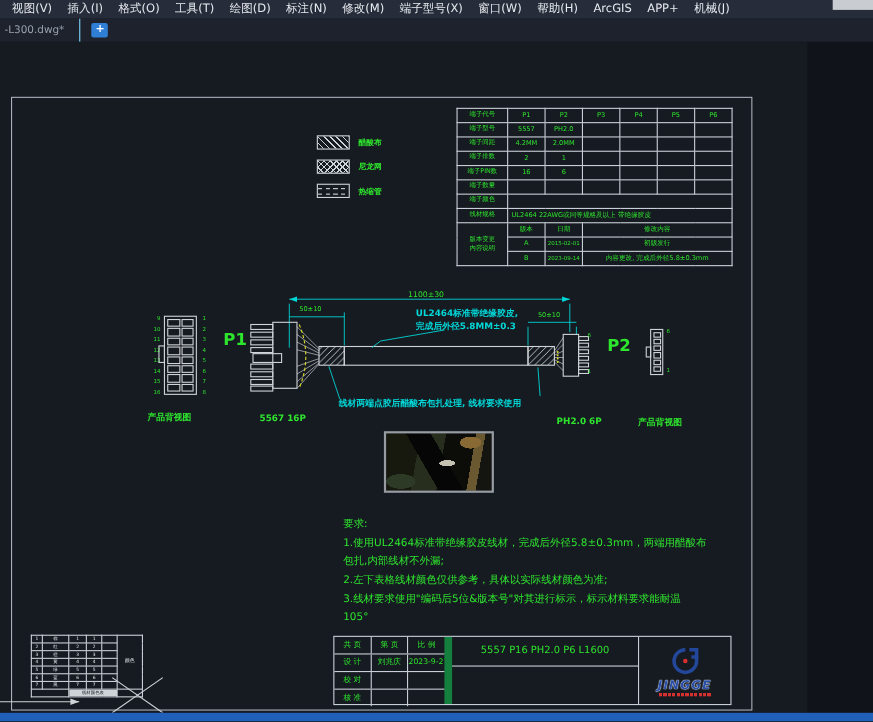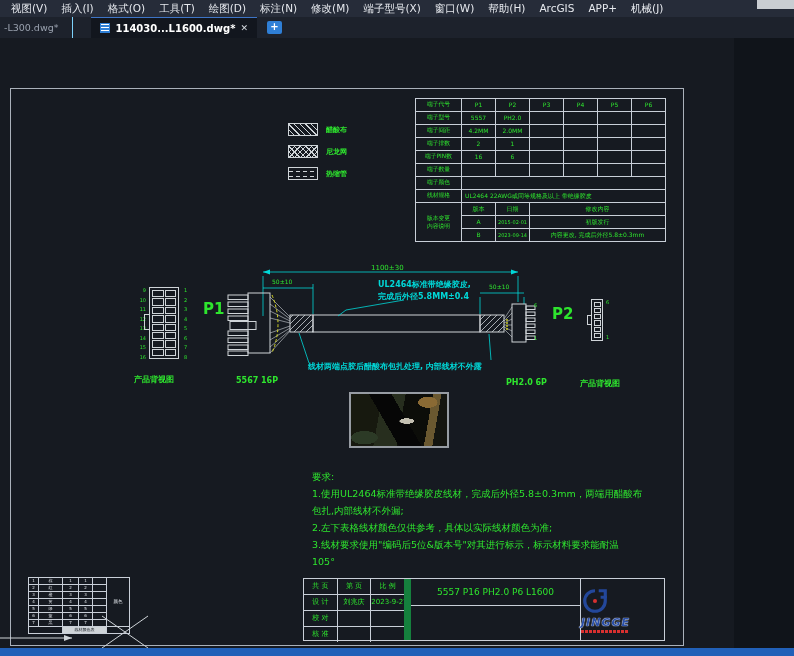--- a/index.html
+++ b/index.html
@@ -87,21 +87,21 @@
   .tb-c{flex:1;border-right:1px solid #c9cfd8;color:#2ee52e;font-size:7px;line-height:15px;
         text-align:center;white-space:nowrap;overflow:hidden}
   .tb-c:last-child{border-right:none}
   .tb-lab{width:26px}
   .tb-val{width:40px}
   .tb-ext{flex:1}
   .tb-mid{width:170px;display:flex;flex-direction:column;border-right:1px solid #c9cfd8;box-sizing:border-box}
   .tb-pn{height:26px;border-bottom:1px solid #c9cfd8;font-size:9px;font-weight:normal;
          line-height:26px;text-align:center;white-space:nowrap}
   .tb-name{flex:1;font-size:16px;font-weight:bold;display:flex;align-items:center;justify-content:center}
-  .tb-logo{flex:1;display:flex;flex-direction:column;align-items:flex-start;justify-content:center;gap:1px}
+  .tb-logo{flex:1;display:flex;flex-direction:column;align-items:center;justify-content:center;gap:1px}
   .logo-text{color:#2a4fa8;font-size:11px;font-weight:bold;font-style:italic;letter-spacing:1px;
              text-shadow:0 0 1px #ffffff,0 0 1px #ffffff}
   .logo-sub{width:48px;height:3px;
             background:repeating-linear-gradient(90deg,#d83030 0 3px,transparent 3px 4px)}
 
   
   table.wt{border-collapse:collapse;table-layout:fixed}
   .wt td{border:1px solid #c9cfd8;color:#e3e7ec;font-size:4px;line-height:1;text-align:center;
          padding:0;overflow:hidden;white-space:nowrap;height:6px}
   .wt td.wmerge{font-size:4.5px;white-space:normal;line-height:1.1}
@@ -124,25 +124,20 @@
     <span class="menu-item">窗口(W)</span>
     <span class="menu-item">帮助(H)</span>
     <span class="menu-item">ArcGIS</span>
     <span class="menu-item">APP+</span>
     <span class="menu-item">机械(J)</span>
   </div>
 <div class="corner"></div>
 
 <div class="tabbar">
   <div class="ghost-tab">-L300.dwg*</div>
-  <div class="active-tab">
-    <span class="file-icon"></span>
-    <span class="tab-title">114030...L1600.dwg*</span>
-    <span class="tab-close">✕</span>
-  </div>
   <div class="newtab-btn">+</div>
 </div>
 
 <div class="canvas">
 
   <div class="sheet"></div>
 
   <svg class="linework" width="794" height="610" viewBox="0 0 794 610">
     <defs>
       <pattern id="hatch" patternUnits="userSpaceOnUse" width="6" height="6">
@@ -385,22 +380,22 @@
 
   <div class="abs g big-ref" style="left:203px;top:262px">P1</div>
   <div class="abs g view-label" style="left:134px;top:336px">产品背视图</div>
   <div class="abs g view-label" style="left:236px;top:338px">5567 16P</div>
 
   <div class="abs g dim-text" style="left:371px;top:226px;font-size:7px">1100±30</div>
   <div class="abs g dim-text" style="left:272px;top:240px">50±10</div>
   <div class="abs g dim-text" style="left:489px;top:245px">50±10</div>
 
   <div class="abs c callout" style="left:378px;top:241px">UL2464标准带绝缘胶皮,</div>
-  <div class="abs c callout" style="left:378px;top:253px">完成后外径5.8MM±0.4</div>
-  <div class="abs c callout" style="left:308px;top:323px">线材两端点胶后醋酸布包扎处理, 内部线材不外露</div>
+  <div class="abs c callout" style="left:378px;top:253px">完成后外径5.8MM±0.3</div>
+  <div class="abs c callout" style="left:308px;top:323px">线材两端点胶后醋酸布包扎处理, 线材要求使用</div>
 
   <div class="abs g dim-text" style="left:534px;top:264px;font-size:5px">6</div>
   <div class="abs g dim-text" style="left:534px;top:297px;font-size:5px">1</div>
   <div class="abs g big-ref" style="left:552px;top:267px">P2</div>
 
   <div class="abs" style="left:591px;top:261px">
     <div class="p2grid">
         <div class="p2cell"></div>
         <div class="p2cell"></div>
         <div class="p2cell"></div>

